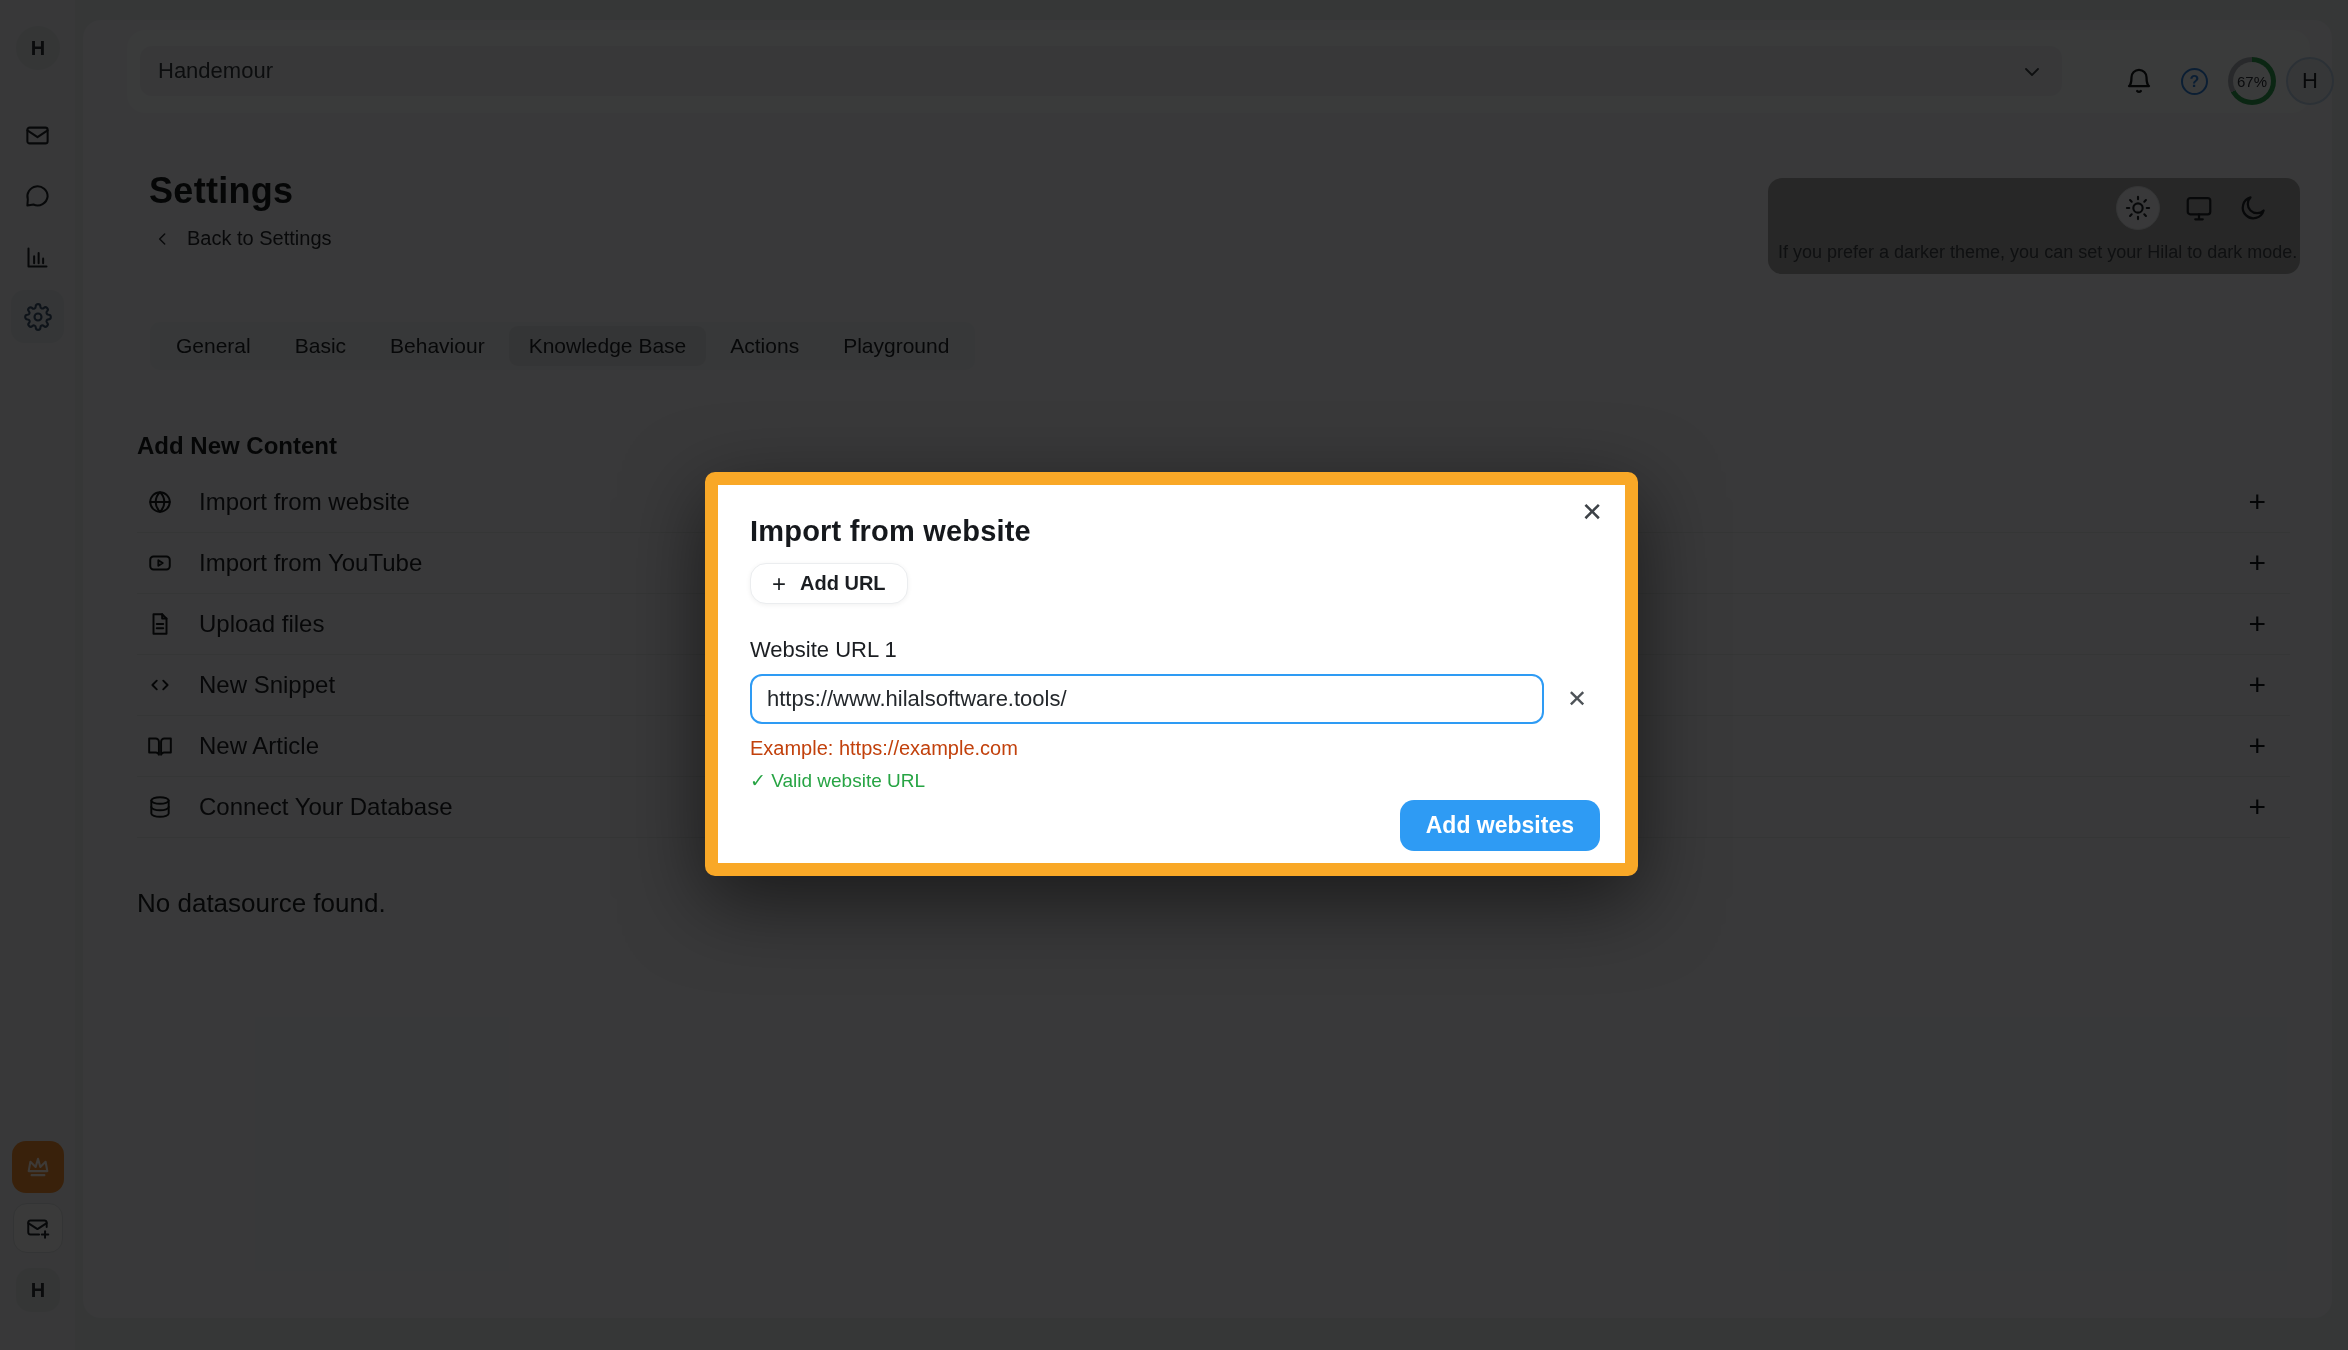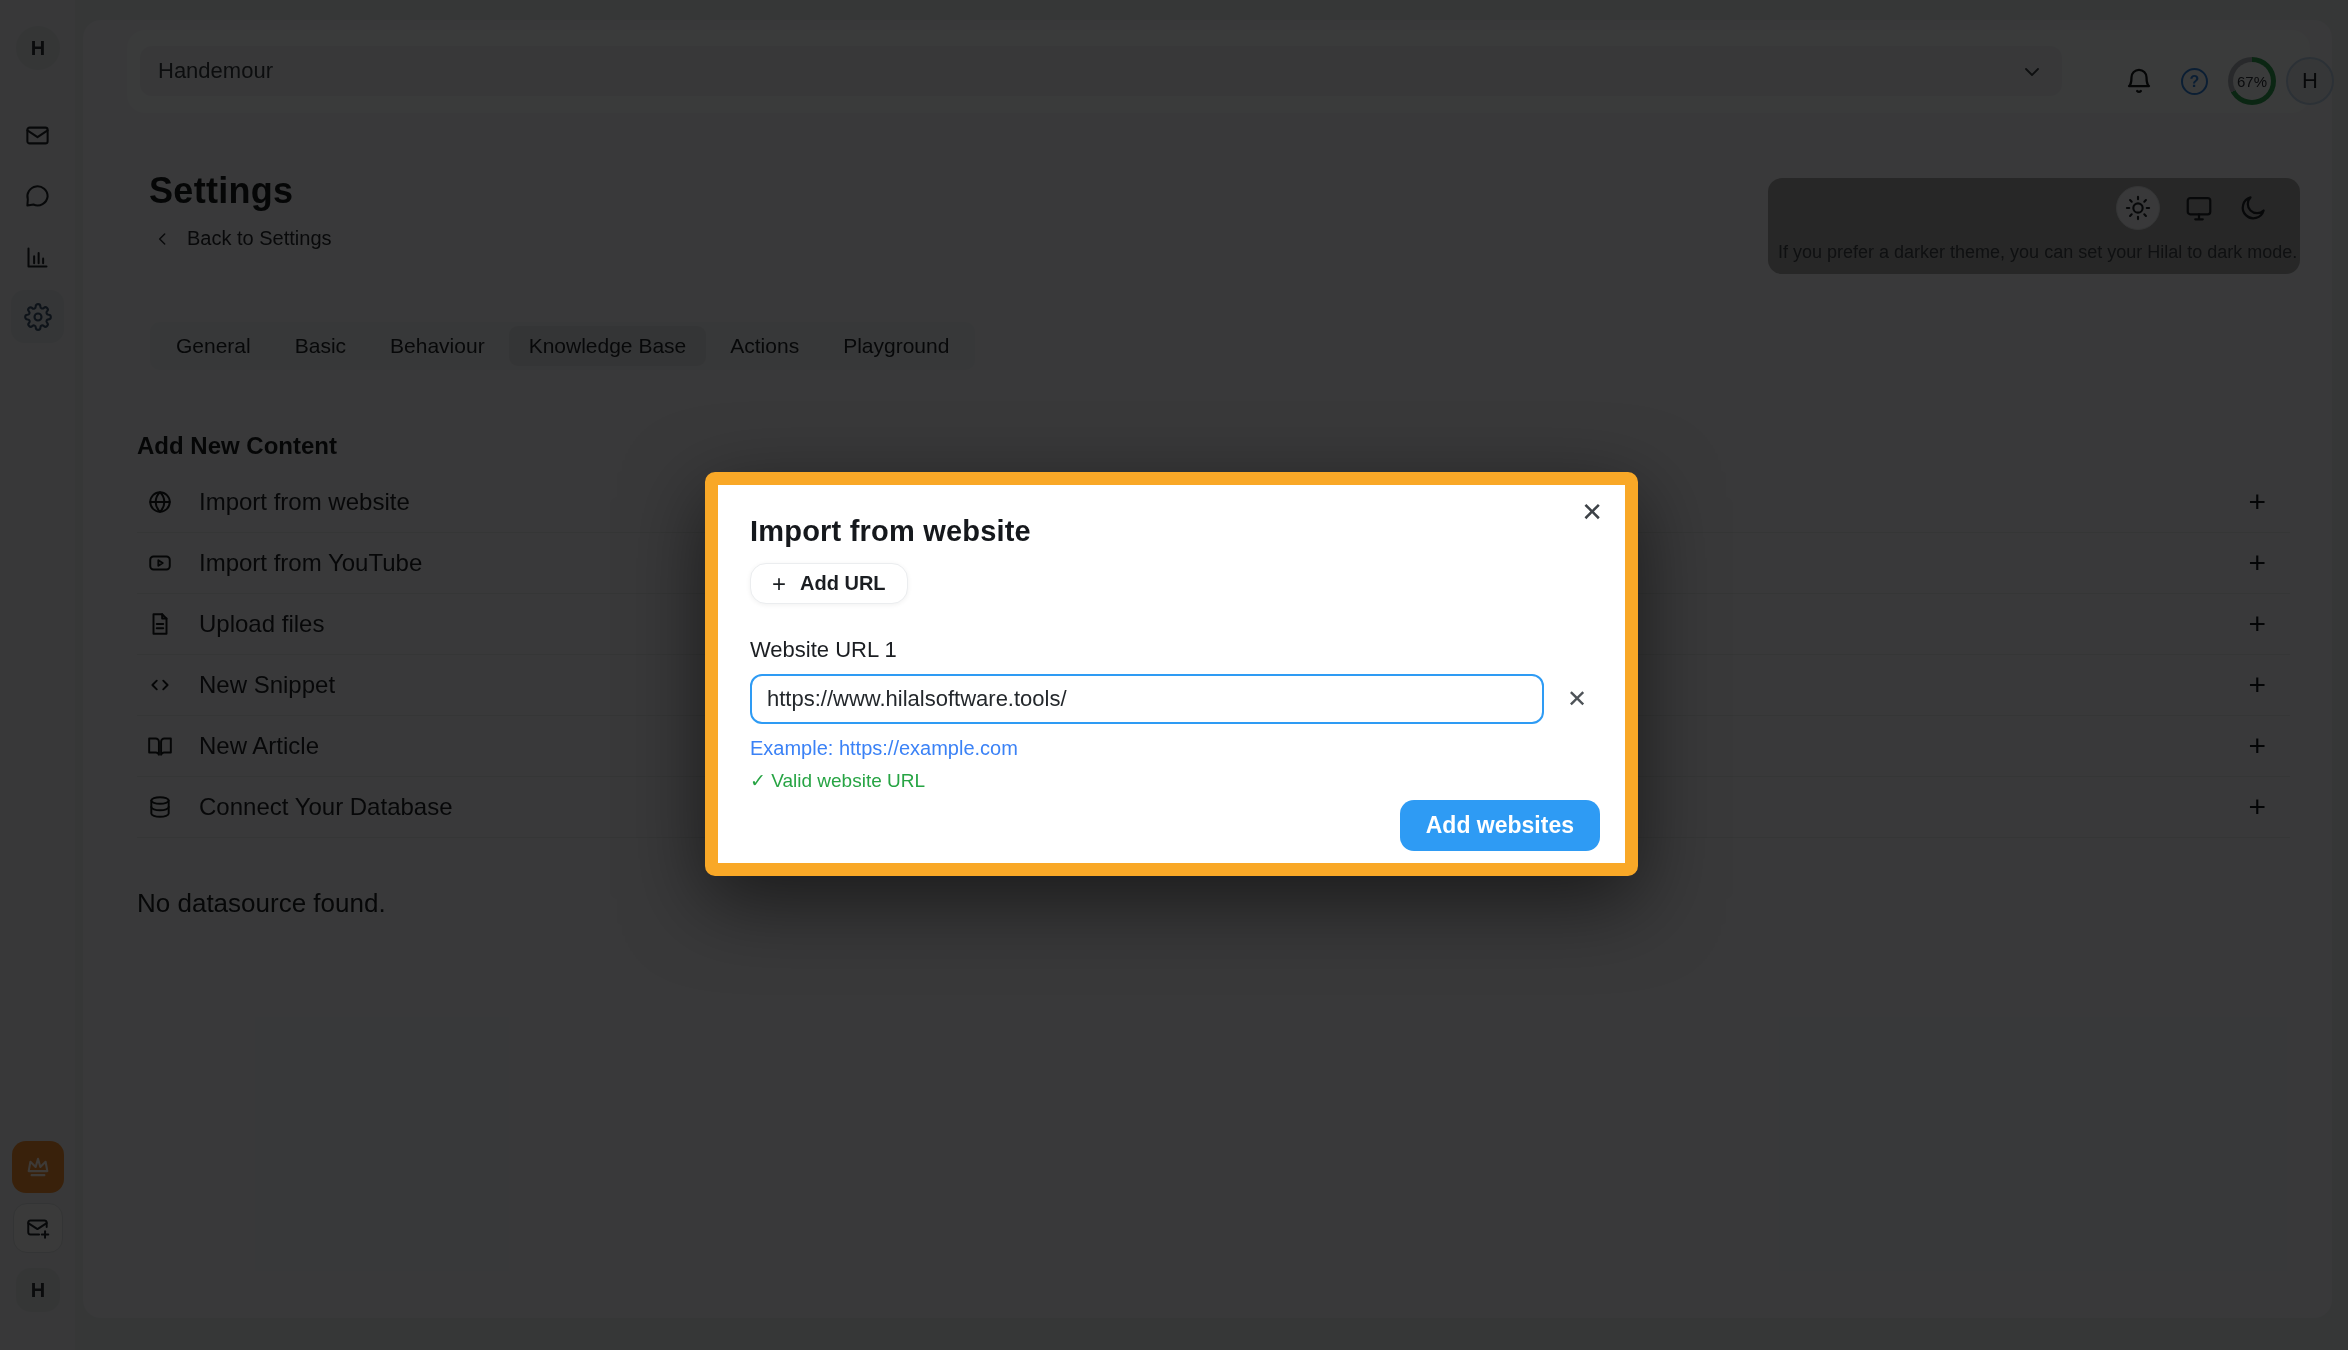--- a/index.html
+++ b/index.html
@@ -93,21 +93,21 @@
   .m-sub { margin-top:9px; font-size:22px; color:#23272c; }
   .addurl-btn { margin-top:15px; display:inline-flex; align-items:center; gap:14px; height:41px; padding:0 21px;
                 background:#fff; border:1px solid #ebedef; border-radius:16px; box-shadow:0 1px 5px rgba(0,0,0,.06);
                 font-size:20px; font-weight:600; color:#1b1e22; cursor:pointer; }
   .addurl-btn .plus { font-size:24px; font-weight:400; }
   .m-field-label { margin-top:33px; font-size:22px; font-weight:500; color:#1b1e22; }
   .m-input-row { margin-top:11px; display:flex; align-items:center; }
   .m-input { width:794px; height:50px; border:2px solid #2e9bf4; border-radius:12px; padding:0 15px;
              font-size:22px; color:#24282c; font-family:"Liberation Sans","DejaVu Sans",sans-serif; outline:none; background:#fff; }
   .m-clear { margin-left:23px; font-size:24px; color:#4e5358; cursor:pointer; line-height:1; }
-  .m-example { margin-top:13px; font-size:20px; color:#3b82f6; }
+  .m-example { margin-top:13px; font-size:20px; color:#c2410c; }
   .m-valid { margin-top:9px; font-size:19px; font-weight:500; color:#27a444; }
   .m-submit { position:absolute; right:25px; bottom:12px; height:51px; padding:0 26px;
               background:#2e9bf4; border:none; border-radius:14px; color:#fff; font-size:23px; font-weight:600;
               font-family:"Liberation Sans","DejaVu Sans",sans-serif; cursor:pointer; }
 </style>
 </head>
 <body>
 
 <div class="sidebar">
   <div class="sb-avatar" style="top:26px">H</div>

